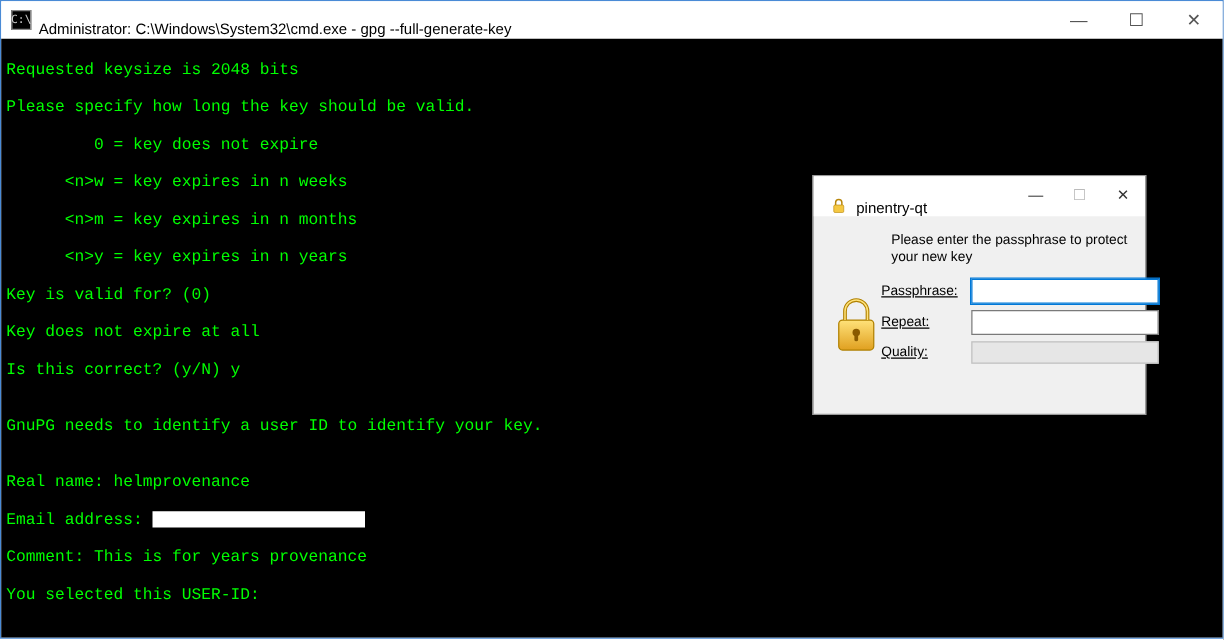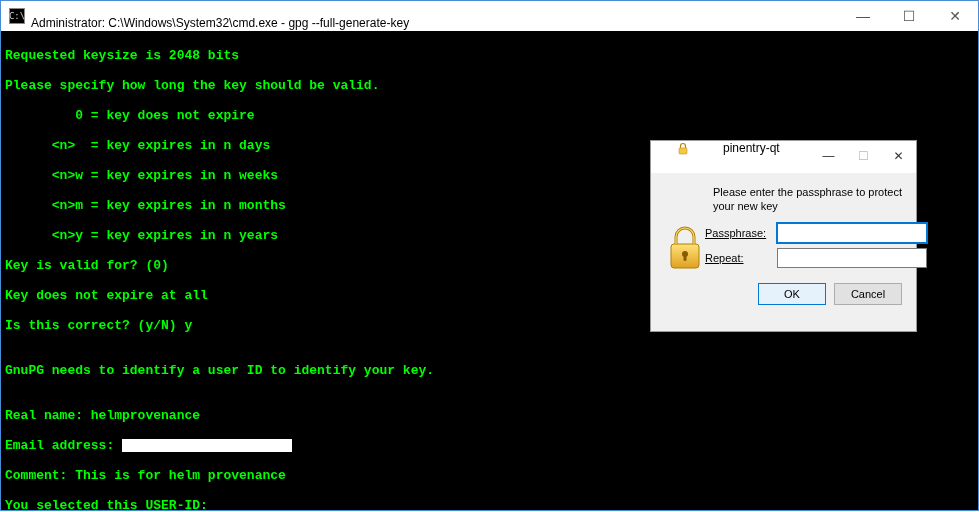--- a/index.html
+++ b/index.html
@@ -71,21 +71,20 @@
       font-family: "Consolas", "Courier New", monospace;
       font-size: 13px;
       line-height: 15px;
       padding: 2px 4px;
       height: calc(100% - 30px);
       white-space: pre;
       position: relative;
     }
     .term-line {
       display: block;
-      font-weight: bold;
     }
     .redacted {
       display: inline-block;
       background: #ffffff;
       height: 13px;
       vertical-align: middle;
     }
     .redact-1 { width: 170px; }
 
     
@@ -96,25 +95,24 @@
       width: 267px;
       height: 192px;
       background: #f0f0f0;
       border: 1px solid #9a9a9a;
       box-shadow: 2px 2px 8px rgba(0,0,0,0.2);
     }
     .pin-titlebar {
       height: 32px;
       background: #ffffff;
       display: flex;
-      align-items: flex-start;
-      padding-left: 24px;
+      align-items: flex-end;
+      padding-left: 12px;
       font-size: 12px;
       color: #000;
-      gap: 26px;
     }
     .pin-icon-small {
       width: 16px;
       height: 16px;
       margin-right: 6px;
       display: inline-flex;
       align-items: center;
       justify-content: center;
     }
     .pin-title {
@@ -216,33 +214,32 @@
     <div class="cmd-controls">
       <div class="cmd-ctrl">—</div>
       <div class="cmd-ctrl">☐</div>
       <div class="cmd-ctrl close">✕</div>
     </div>
   </div>
   <div class="cmd-body">
 <span class="term-line">Requested keysize is 2048 bits</span>
 <span class="term-line">Please specify how long the key should be valid.</span>
 <span class="term-line">         0 = key does not expire</span>
-<span class="term-line">      &lt;n&gt;  = key expires in n days</span>
 <span class="term-line">      &lt;n&gt;w = key expires in n weeks</span>
 <span class="term-line">      &lt;n&gt;m = key expires in n months</span>
 <span class="term-line">      &lt;n&gt;y = key expires in n years</span>
 <span class="term-line">Key is valid for? (0)</span>
 <span class="term-line">Key does not expire at all</span>
 <span class="term-line">Is this correct? (y/N) y</span>
 <span class="term-line"></span>
 <span class="term-line">GnuPG needs to identify a user ID to identify your key.</span>
 <span class="term-line"></span>
 <span class="term-line">Real name: helmprovenance</span>
 <span class="term-line"><span>Email address: </span><span class="redacted redact-1"></span></span>
-<span class="term-line">Comment: This is for helm provenance</span>
+<span class="term-line">Comment: This is for years provenance</span>
 <span class="term-line">You selected this USER-ID:</span>
 
 <span class="term-line"></span>
 
 
 
 
 
   </div>
 </div>
@@ -282,20 +279,20 @@
       </div>
       <div class="pin-fields">
         <div class="pin-field-row">
           <span class="pin-label">Passphrase:</span>
           <input type="password" class="pin-input focused" value="" style="">
         </div>
         <div class="pin-field-row">
           <span class="pin-label">Repeat:</span>
           <input type="password" class="pin-input" value="" style="">
         </div>
+        <div class="pin-field-row">
+          <span class="pin-label">Quality:</span>
+          <div class="pin-quality"></div>
+        </div>
       </div>
     </div>
-    <div class="pin-buttons">
-      <button class="pin-btn default">OK</button>
-      <button class="pin-btn">Cancel</button>
-    </div>
   </div>
 </div>
 
 </body></html>

